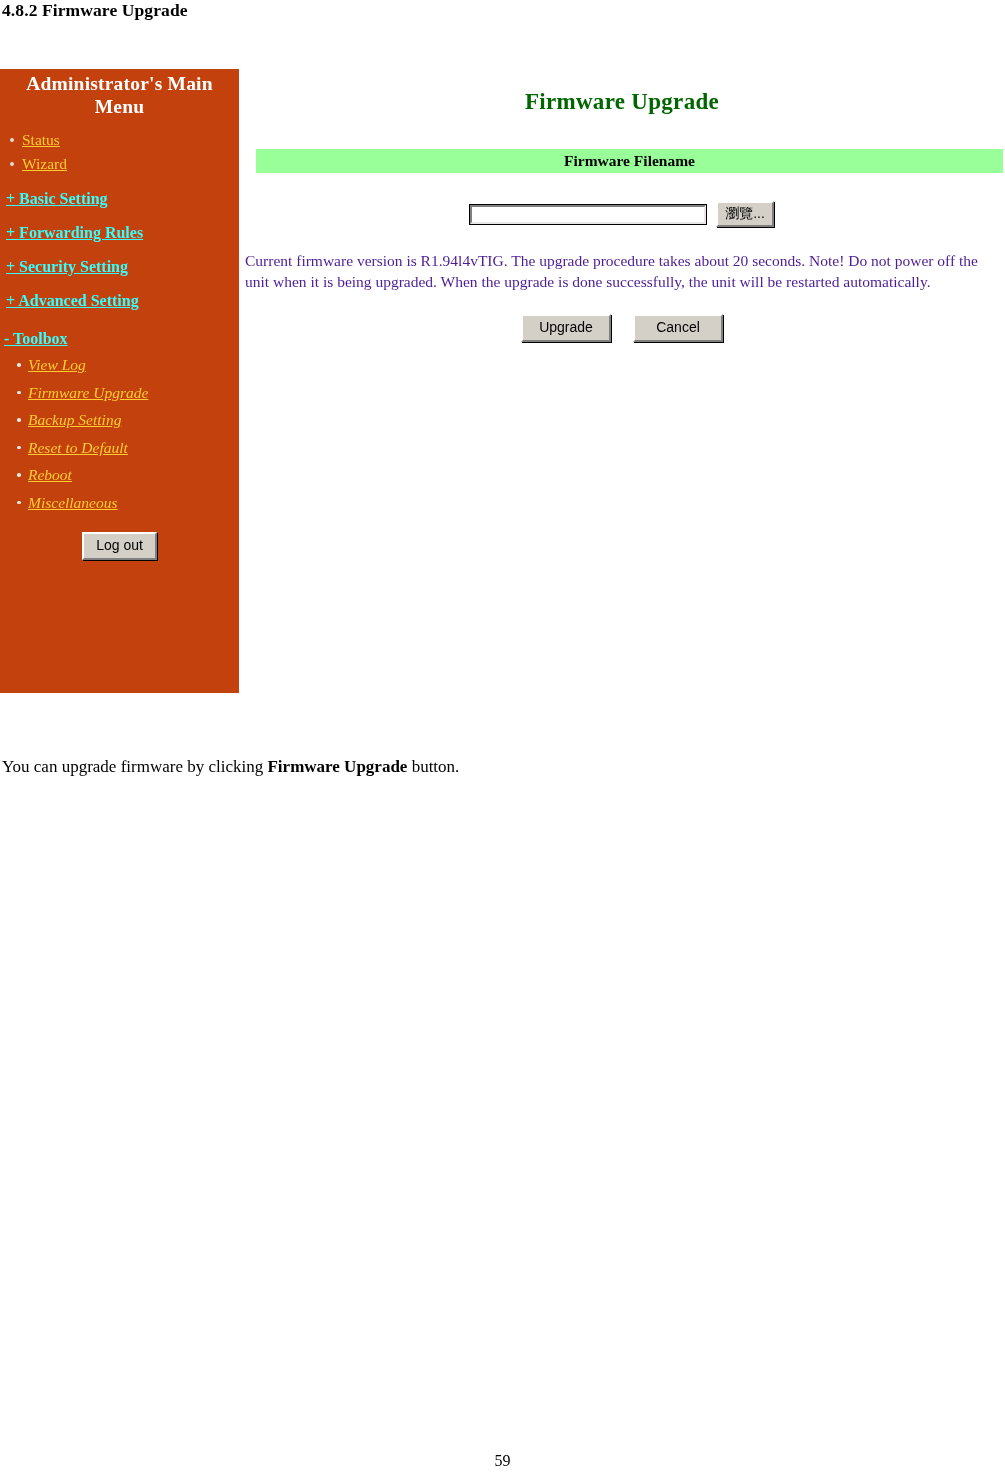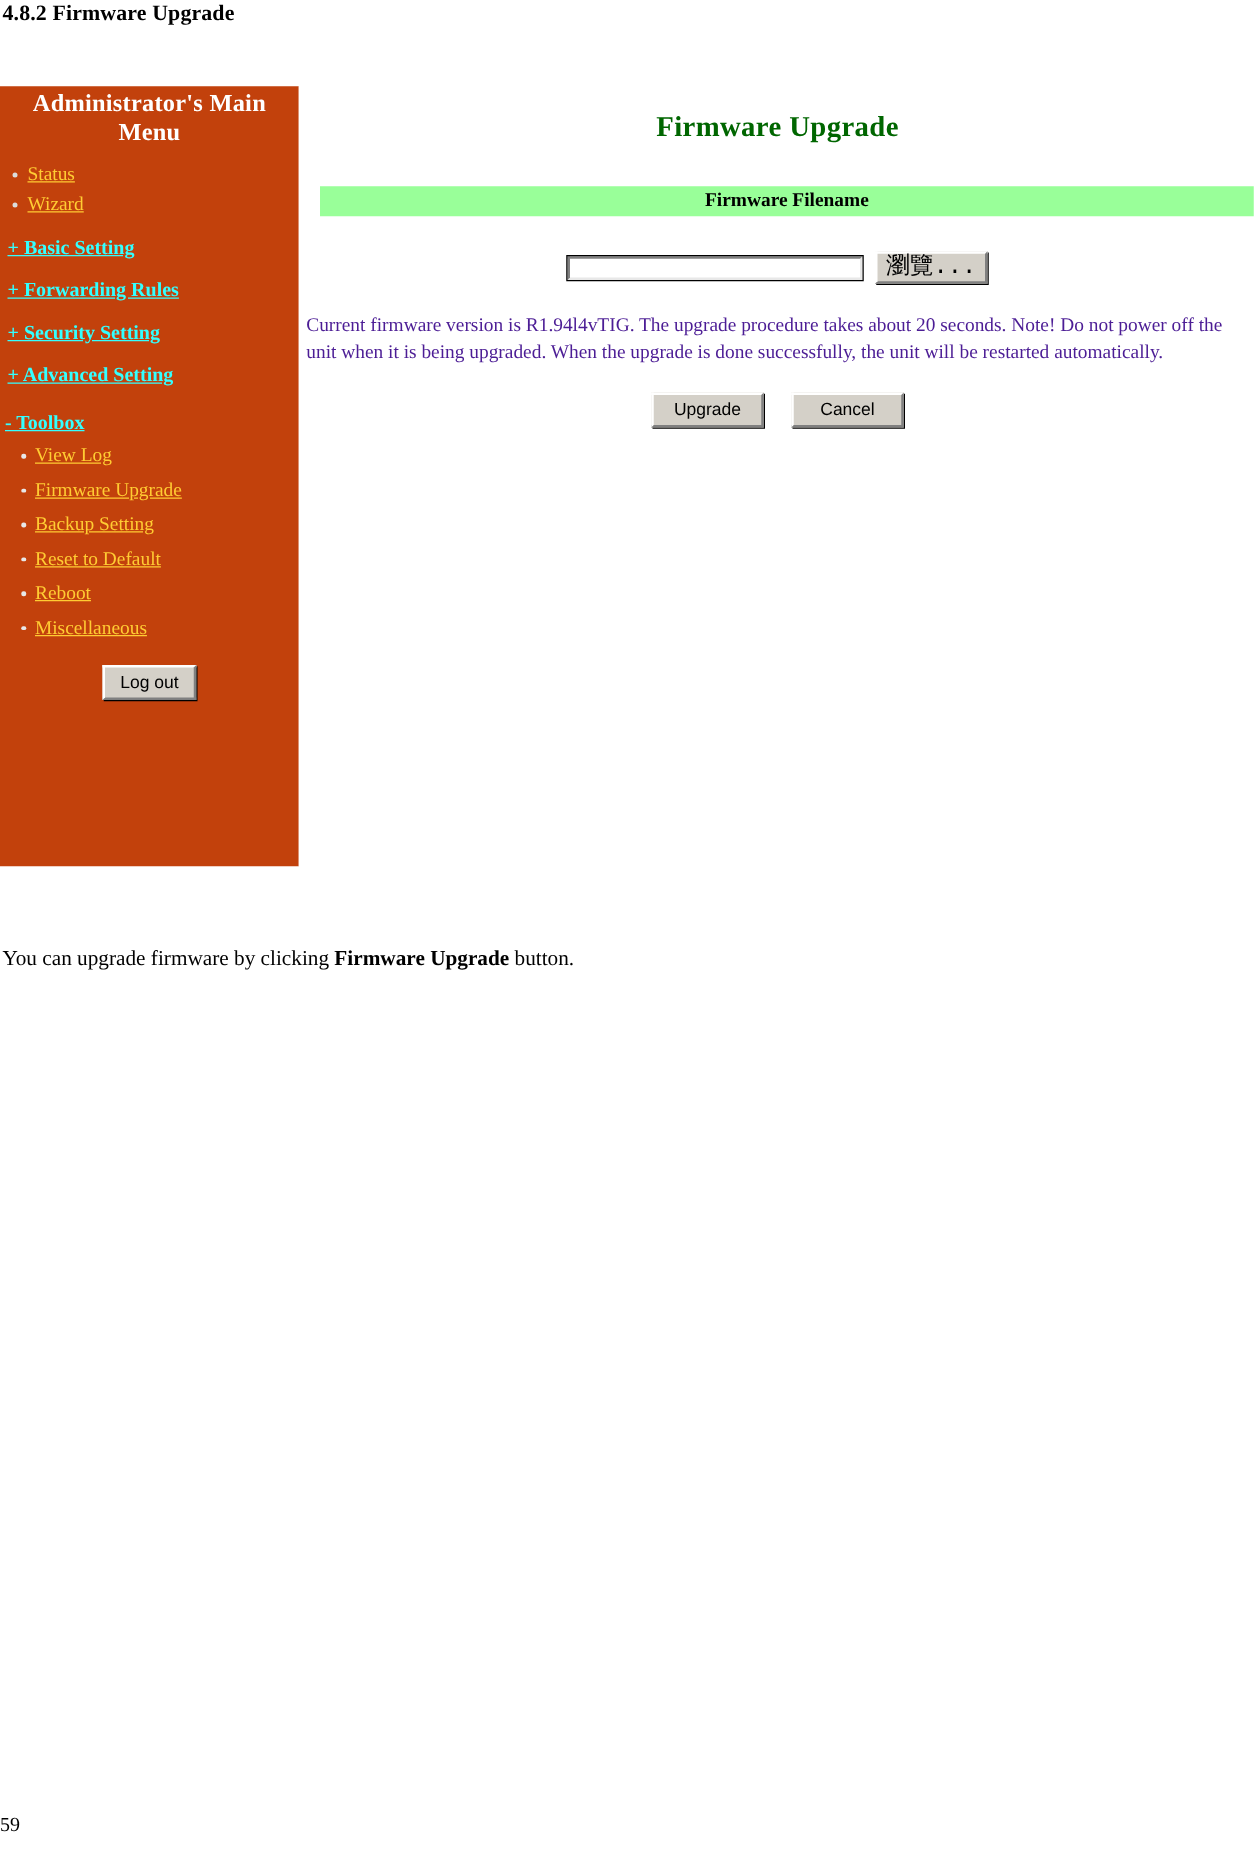--- a/index.html
+++ b/index.html
@@ -108,20 +108,21 @@
     padding-left: 4px;
     margin-top: 18px;
     height: 20px;
     line-height: 20px;
   }
 
   .menu-sub {
     list-style: none;
     margin: 2px 0 0 0;
     padding: 0 0 0 28px;
+    font-style: italic;
   }
   .menu-sub li {
     position: relative;
     line-height: 27.5px;
     height: 27.5px;
   }
   .menu-sub li::before {
     content: "";
     position: absolute;
     left: -11px;
@@ -206,22 +207,22 @@
     outline: 1px solid #000000;
     box-sizing: border-box;
     font-family: "Liberation Sans", "DejaVu Sans", sans-serif;
     font-size: 12px;
     padding: 0 3px;
     color: #000000;
   }
   .browse-btn {
     vertical-align: middle;
     margin-left: 6px;
-    font-family: Liberation Mono, monospace;
-    font-size: 19px;
+    font-family: Liberation Sans, sans-serif;
+    font-size: 14px;
     padding: 2px 7px 3px 7px;
   }
 
   .desc {
     margin: 23px 6px 0 6px;
     font-family: "Liberation Serif", "DejaVu Serif", serif;
     font-size: 15.5px;
     line-height: 21px;
     text-align: left;
     color: #4c1d95;
@@ -246,20 +247,21 @@
     color: #000000;
     white-space: nowrap;
   }
   .caption b { font-weight: bold; }
 
   .page-number {
     position: absolute;
     left: 0;
     top: 1452px;
     width: 1005px;
+    text-align: center;
     font-family: "Liberation Serif", "DejaVu Serif", serif;
     font-size: 16px;
     color: #000000;
   }
 </style>
 </head>
 <body>
 
 <div class="doc-heading">4.8.2 Firmware Upgrade</div>
 

